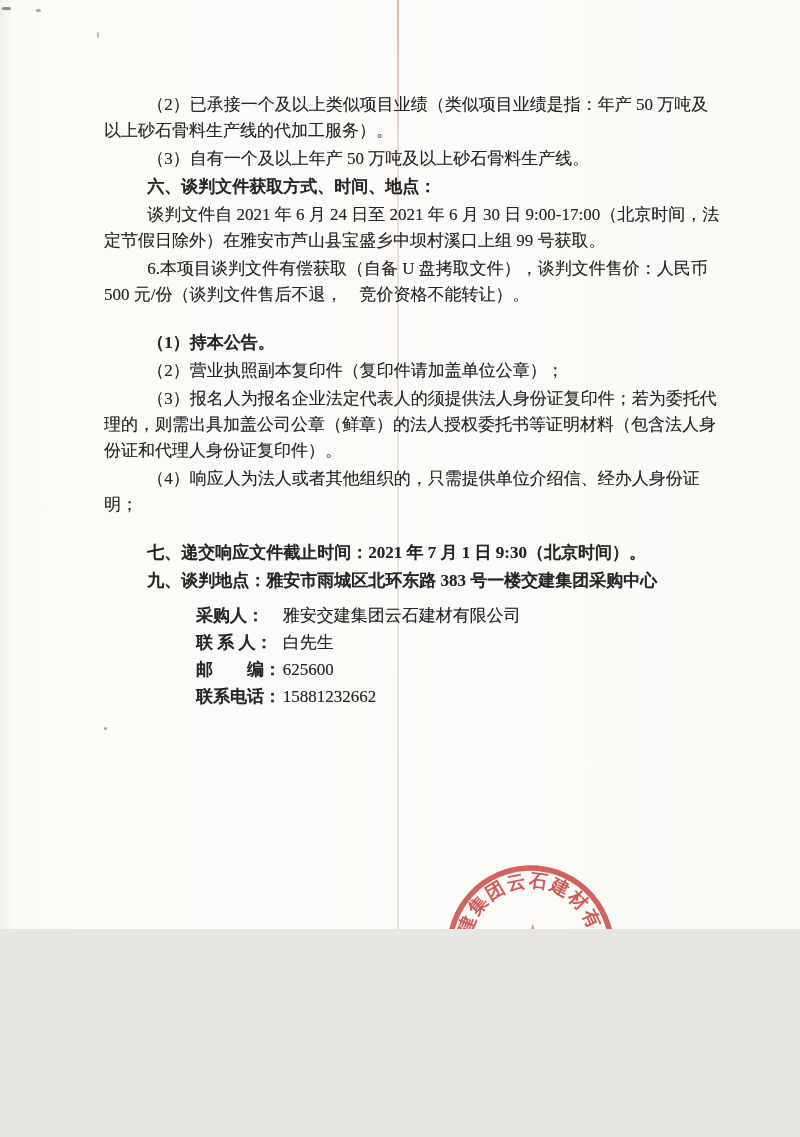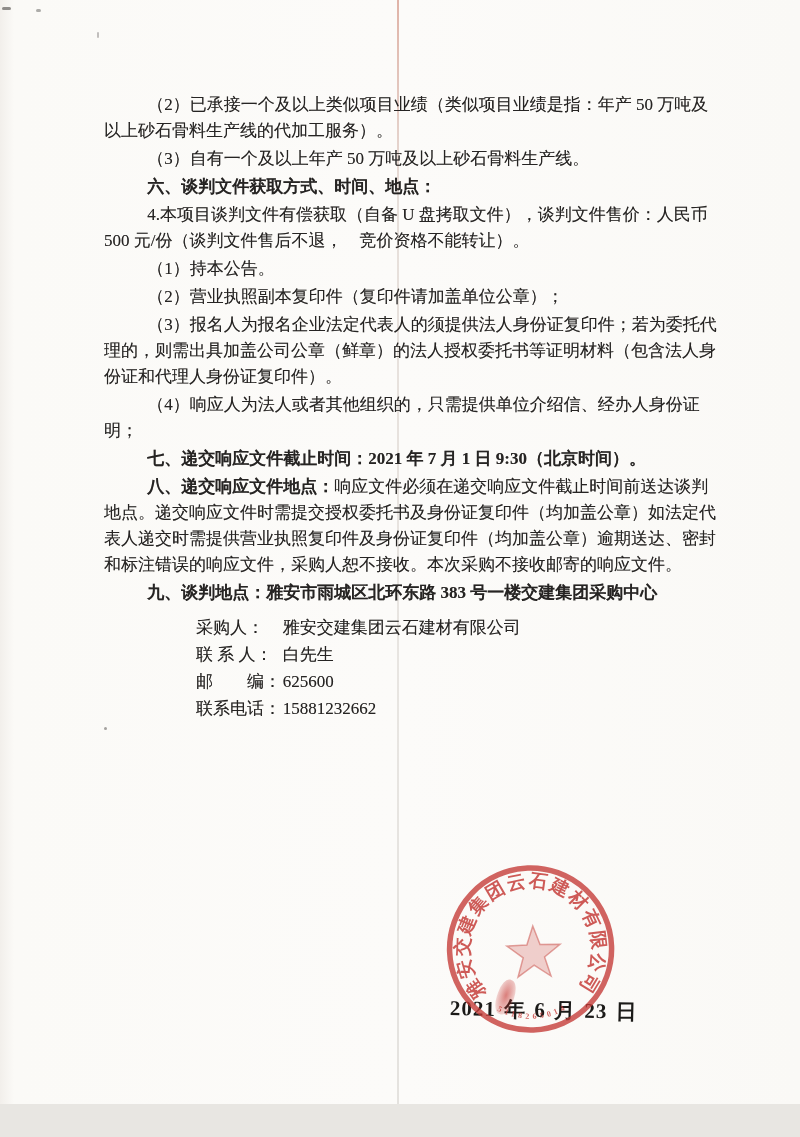--- a/index.html
+++ b/index.html
@@ -1,18 +1,18 @@
 <!DOCTYPE html>
 <html><head>
 <meta charset="utf-8">
 <style>
   html,body{margin:0;padding:0;background:#e8e6e2;}
   .page{
     position:relative;
-    width:800px;height:1104px;
+    width:800px;height:929px;
     margin:0 auto;
     background:linear-gradient(90deg,#f2efeb 0px,#fbfaf7 14px,#fcfbf9 50%,#faf9f6 100%);
     overflow:hidden;
     font-family:"Liberation Serif","DejaVu Serif",serif;
     color:#262423;
   }
   .crease{
     position:absolute;left:397px;top:0;width:2px;height:100%;
     background:linear-gradient(180deg,rgba(201,120,100,.55) 0%,rgba(190,170,160,.35) 18%,rgba(185,178,170,.30) 60%,rgba(190,186,180,.38) 100%);
     z-index:1;
@@ -22,25 +22,25 @@
   .sp2{left:36px;top:9px;width:5px;height:3px;opacity:.4;}
   .sp3{left:97px;top:32px;width:2px;height:6px;opacity:.3;}
   .sp4{left:104px;top:727px;width:3px;height:3px;opacity:.45;border-radius:50%;}
   .content{
     position:absolute;left:104px;top:92px;width:618px;z-index:2;
     font-size:17px;line-height:26px;
     text-shadow:0 0 .5px rgba(30,28,26,.4);
   }
   .content p{margin:0 0 2px 0;text-indent:2.55em;}
   .content p.sep8{margin-top:1px;}
-  .content p.sep10{margin-top:2px;}
+  .content p.sep10{margin-top:22px;font-weight:bold;}
   .h{font-weight:700;}
   .contacts{margin:8px 0 0 92px;}
   .contacts p{margin:0;text-indent:0;line-height:27px;}
-  .clabel{display:inline-block;min-width:5.1em;}
+  .clabel{display:inline-block;min-width:5.1em;font-weight:bold;}
   .stamp{position:absolute;left:425px;top:855px;width:212px;height:212px;z-index:4;opacity:.92;transform:rotate(-2deg);}
   .stamp-date{
     position:absolute;left:450px;top:996px;z-index:3;
     font-size:21px;font-weight:700;letter-spacing:1px;word-spacing:2px;
     color:#1b1a18;transform:rotate(1.2deg);white-space:nowrap;
   }
   .smudge{
     position:absolute;left:497px;top:979px;width:17px;height:36px;z-index:5;
     background:radial-gradient(ellipse at 50% 45%,rgba(196,44,40,.6) 0%,rgba(196,44,40,.25) 60%,rgba(196,44,40,0) 100%);
     border-radius:45%;transform:rotate(18deg);
@@ -54,27 +54,27 @@
   <div class="crease"></div>
   <div class="speck sp1"></div>
   <div class="speck sp2"></div>
   <div class="speck sp3"></div>
   <div class="speck sp4"></div>
 
   <div class="content">
     <p>（2）已承接一个及以上类似项目业绩（类似项目业绩是指：年产 50 万吨及以上砂石骨料生产线的代加工服务）。</p>
     <p class="sep8">（3）自有一个及以上年产 50 万吨及以上砂石骨料生产线。</p>
     <p class="h sep8">六、谈判文件获取方式、时间、地点：</p>
-    <p>4.本项目谈判文件有偿获取（自备 U 盘拷取文件），谈判文件售价：人民币 500 元/份（谈判文件售后不退，　竞价资格不能转让）。</p>
+    <p>谈判文件自 2021 年 6 月 24 日至 2021 年 6 月 30 日 9:00-17:00（北京时间，法定节假日除外）在雅安市芦山县宝盛乡中坝村溪口上组 99 号获取。</p>
+    <p>6.本项目谈判文件有偿获取（自备 U 盘拷取文件），谈判文件售价：人民币 500 元/份（谈判文件售后不退，　竞价资格不能转让）。</p>
     <p class="sep10">（1）持本公告。</p>
     <p>（2）营业执照副本复印件（复印件请加盖单位公章）；</p>
     <p>（3）报名人为报名企业法定代表人的须提供法人身份证复印件；若为委托代理的，则需出具加盖公司公章（鲜章）的法人授权委托书等证明材料（包含法人身份证和代理人身份证复印件）。</p>
     <p>（4）响应人为法人或者其他组织的，只需提供单位介绍信、经办人身份证明；</p>
     <p class="h sep10">七、递交响应文件截止时间：2021 年 7 月 1 日 9:30（北京时间）。</p>
-    <p class="sep8"><span class="h">八、递交响应文件地点：</span><span>响应文件必须在递交响应文件截止时间前送达谈判地点。递交响应文件时需提交授权委托书及身份证复印件（均加盖公章）如法定代表人递交时需提供营业执照复印件及身份证复印件（均加盖公章）逾期送达、密封和标注错误的响应文件，采购人恕不接收。本次采购不接收邮寄的响应文件。</span></p>
     <p class="h sep8">九、谈判地点：雅安市雨城区北环东路 383 号一楼交建集团采购中心</p>
 
     <div class="contacts">
       <p><span class="clabel">采购人：</span><span>雅安交建集团云石建材有限公司</span></p>
       <p><span class="clabel">联 系 人：</span><span>白先生</span></p>
       <p><span class="clabel">邮　　编：</span><span>625600</span></p>
       <p><span class="clabel">联系电话：</span><span>15881232662</span></p>
     </div>
   </div>
 

